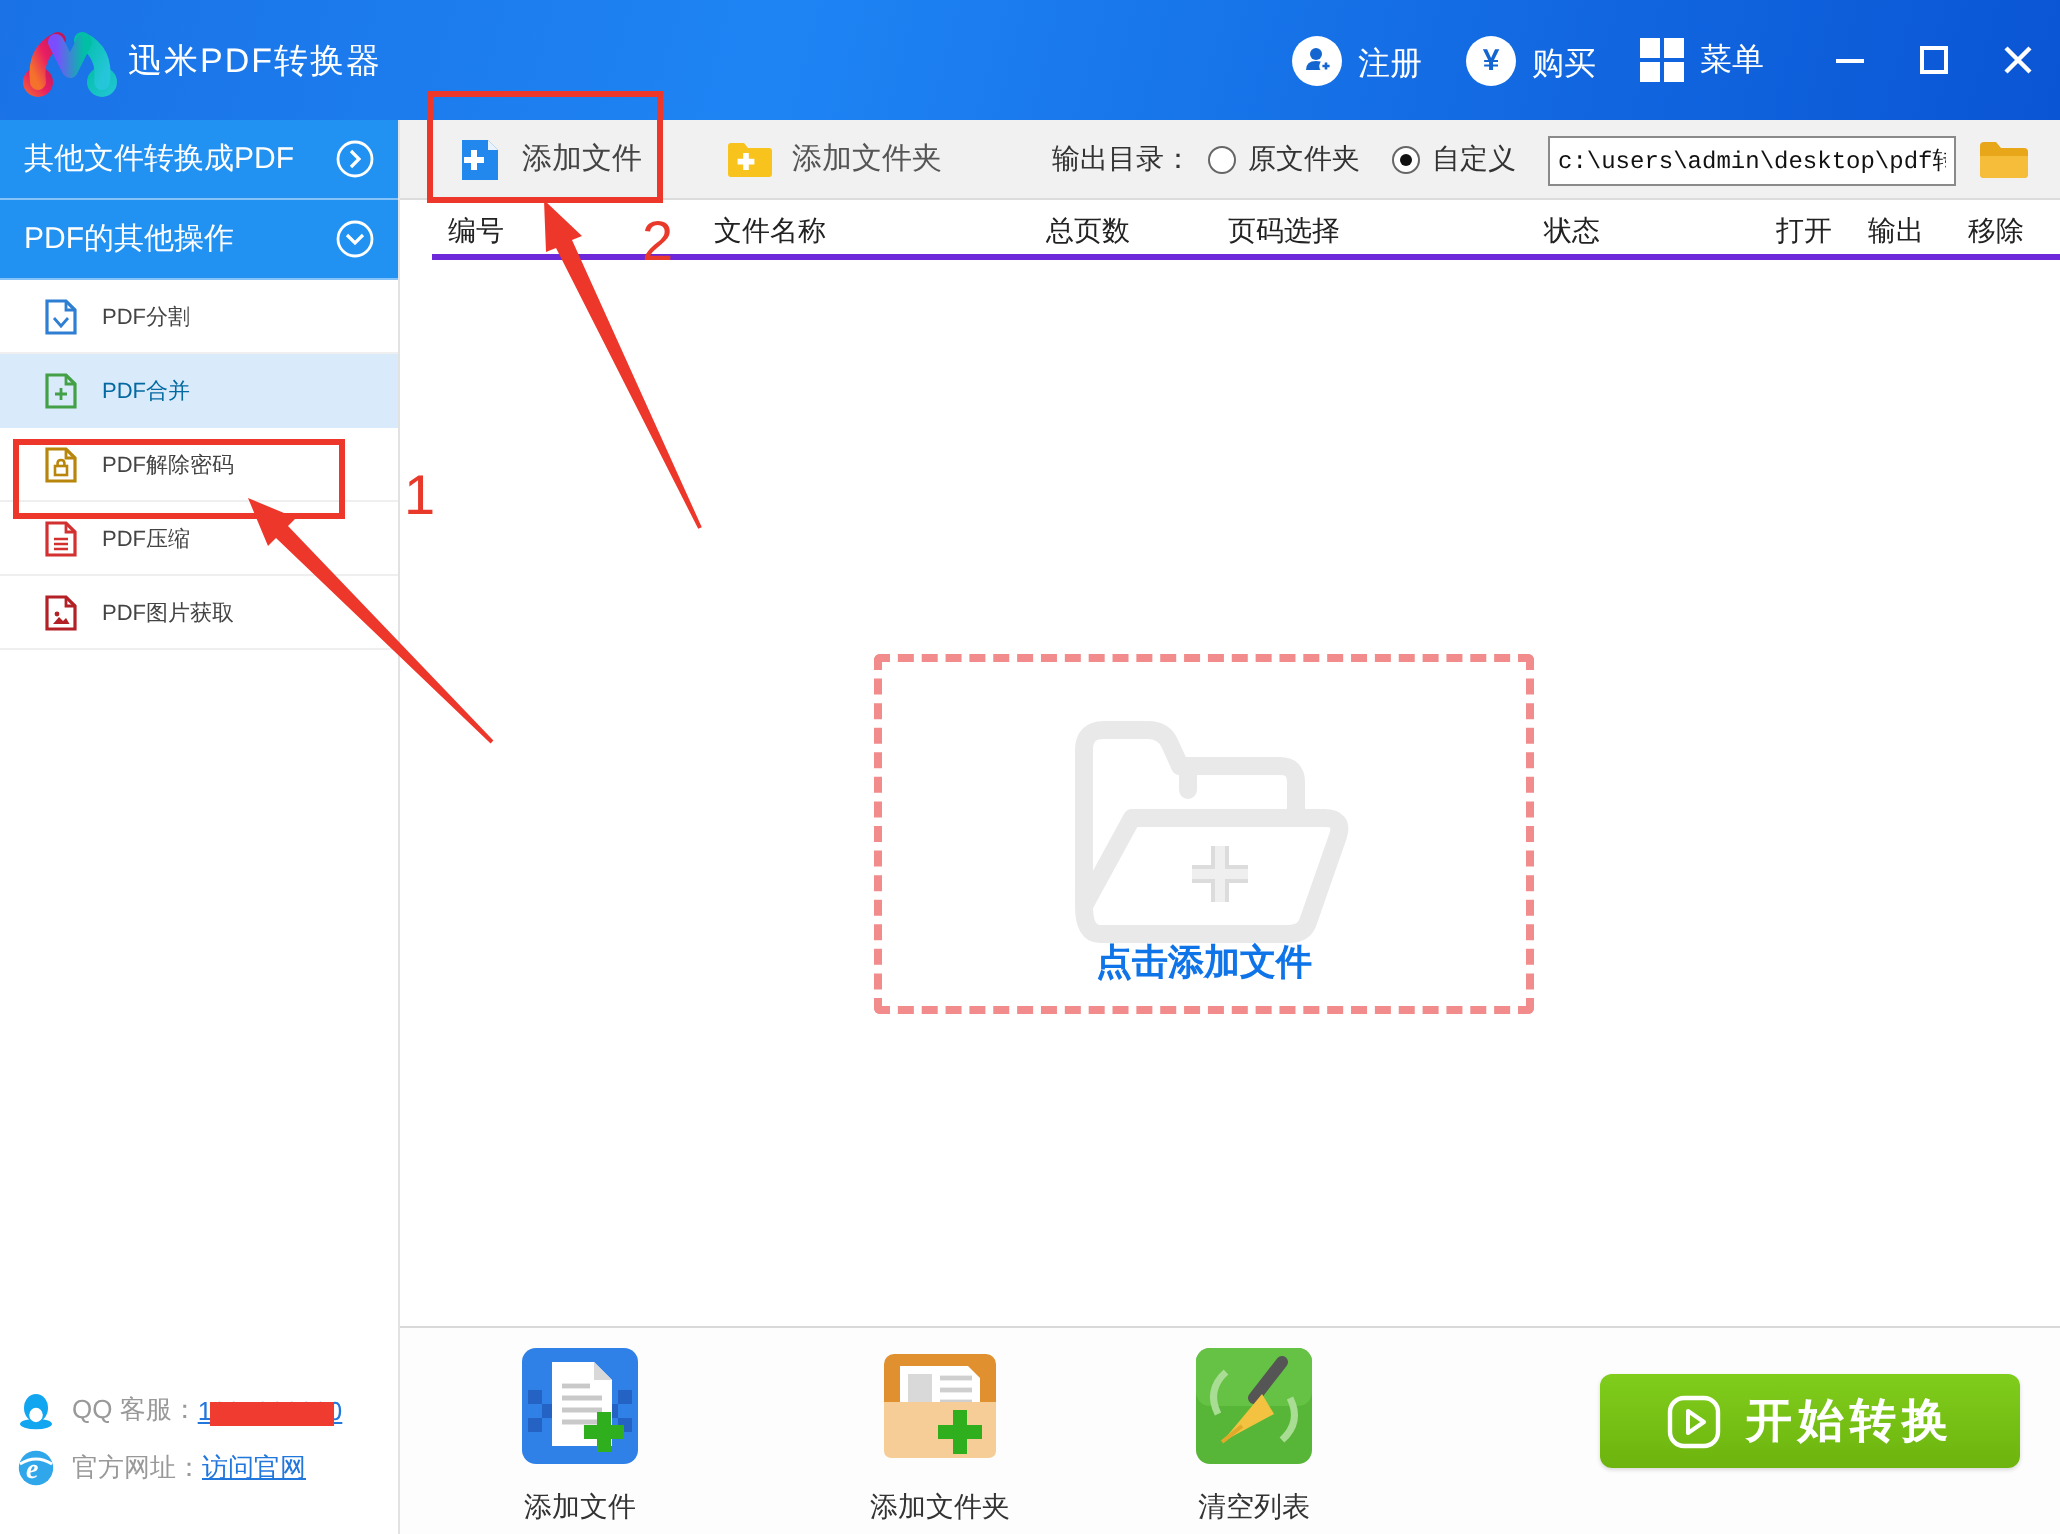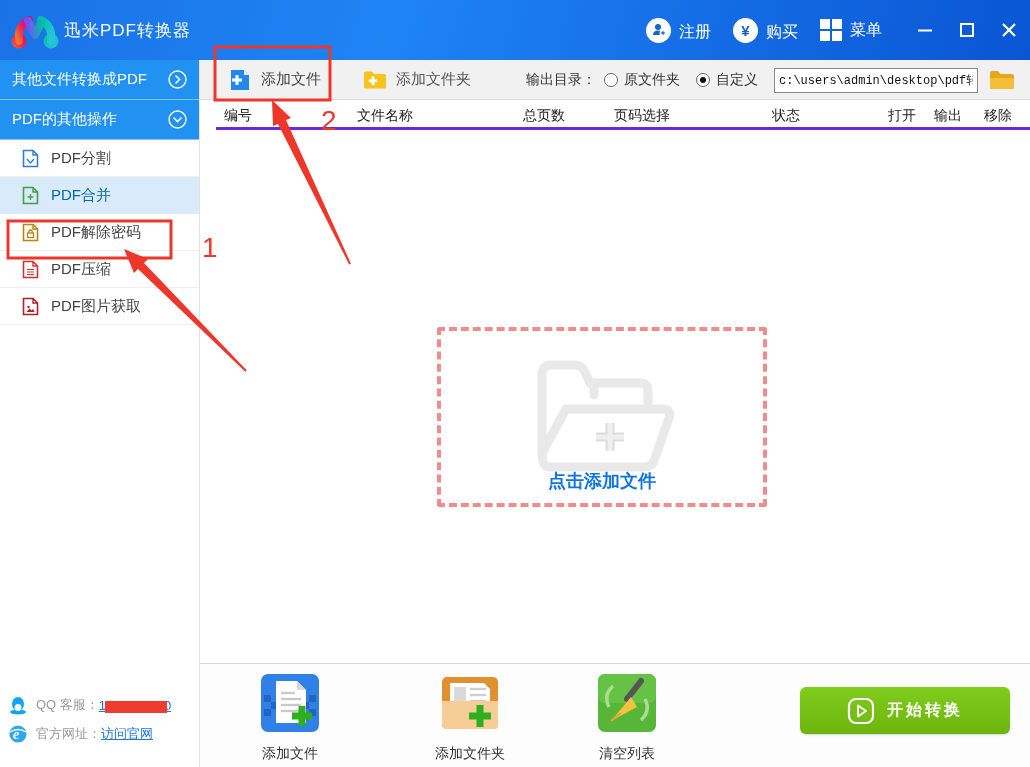--- a/index.html
+++ b/index.html
@@ -21,21 +21,21 @@
   .grid-icon { width:22px; height:22px; display:grid; grid-template-columns:10px 10px; grid-template-rows:10px 10px; gap:2px; margin-right:8px; }
   .grid-icon span { background:#fff; }
   .win-btn { width:42px; height:60px; display:flex; align-items:center; justify-content:center; cursor:pointer; }
   .win-btn svg { display:block; }
 
   
   .sidebar { position:absolute; left:0; top:60px; width:200px; height:707px; background:#fff; border-right:1px solid #e2e2e2; }
   .cat { height:40px; background:#2191f2; color:#fff; display:flex; align-items:center; padding:0 12px; font-size:15px; border-bottom:1px solid rgba(255,255,255,.45); cursor:pointer; }
   .cat .cat-label { flex:1; }
   .cat svg { flex:0 0 auto; }
-  .sub { height:37px; display:flex; align-items:center; padding-left:22px; font-size:15px; color:#444; border-bottom:1px solid #efefef; cursor:pointer; background:#fff; }
+  .sub { height:37px; display:flex; align-items:center; padding-left:22px; font-size:11px; color:#444; border-bottom:1px solid #efefef; cursor:pointer; background:#fff; }
   .sub.selected { background:#d9eafb; color:#0369a1; border-bottom-color:#d9eafb; }
   .sub .pdficon { width:17px; height:19px; margin-right:12px; flex:0 0 auto; }
   .side-footer { position:absolute; left:0; bottom:0; width:200px; height:75px; }
   .foot-row { position:absolute; left:8px; display:flex; align-items:center; height:22px; font-size:13px; color:#999; }
   .foot-row .ficon { width:20px; height:20px; margin-right:8px; }
   .foot-link { color:#2277dd; text-decoration:underline; cursor:pointer; position:relative; }
   .redact { position:absolute; left:6px; top:3px; width:62px; height:12px; background:#f03b30; }
 
   
   .main { position:absolute; left:200px; top:60px; width:830px; height:707px; background:#fff; }
@@ -58,21 +58,21 @@
   .list-area { position:absolute; left:0; top:70px; width:830px; height:533px; background:#fff; }
   .dropzone { position:absolute; left:237px; top:197px; width:330px; height:180px; border:4px dashed #f28b8b; border-radius:3px; cursor:pointer; }
   .dz-folder { position:absolute; left:50%; top:26px; transform:translateX(-50%); }
   .dz-text { position:absolute; left:0; right:0; bottom:10px; text-align:center; font-size:18px; font-weight:bold; color:#0f74e8; }
 
   .bottombar { position:absolute; left:0; top:603px; width:830px; height:104px; background:#fdfdfd; border-top:1px solid #d9d9d9; }
   .bb-item { position:absolute; top:9px; width:60px; cursor:pointer; }
   .bb-label { position:absolute; top:81px; width:110px; text-align:center; font-size:14px; color:#333; }
   .start-btn { position:absolute; left:600px; top:23px; width:210px; height:47px; border-radius:6px;
     background:linear-gradient(#80cd1c,#6db40e); display:flex; align-items:center; justify-content:center; cursor:pointer; box-shadow:0 1px 2px rgba(0,0,0,.15); }
-  .start-btn .slabel { color:#fff; font-size:16px; font-weight:bold; letter-spacing:3px; margin-left:12px; }
+  .start-btn .slabel { color:#fff; font-size:23px; font-weight:bold; letter-spacing:3px; margin-left:12px; }
 
   
   .anno { position:absolute; inset:0; width:1030px; height:767px; pointer-events:none; z-index:50; }
   .anno-num { position:absolute; color:#e8392a; font-size:28px; font-weight:500; line-height:1; }
 </style>
 </head>
 <body>
 
 <div class="app">
 

